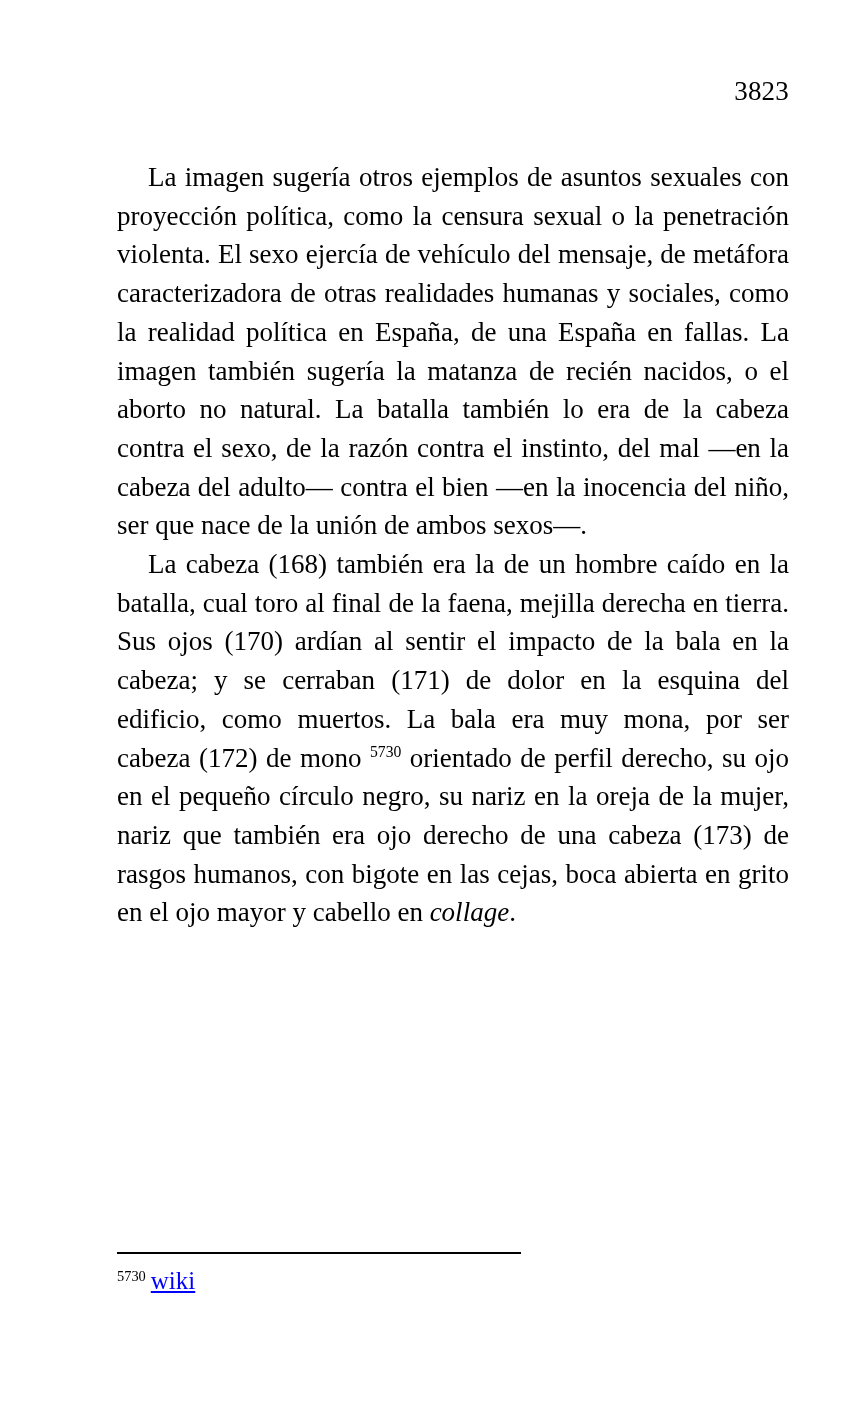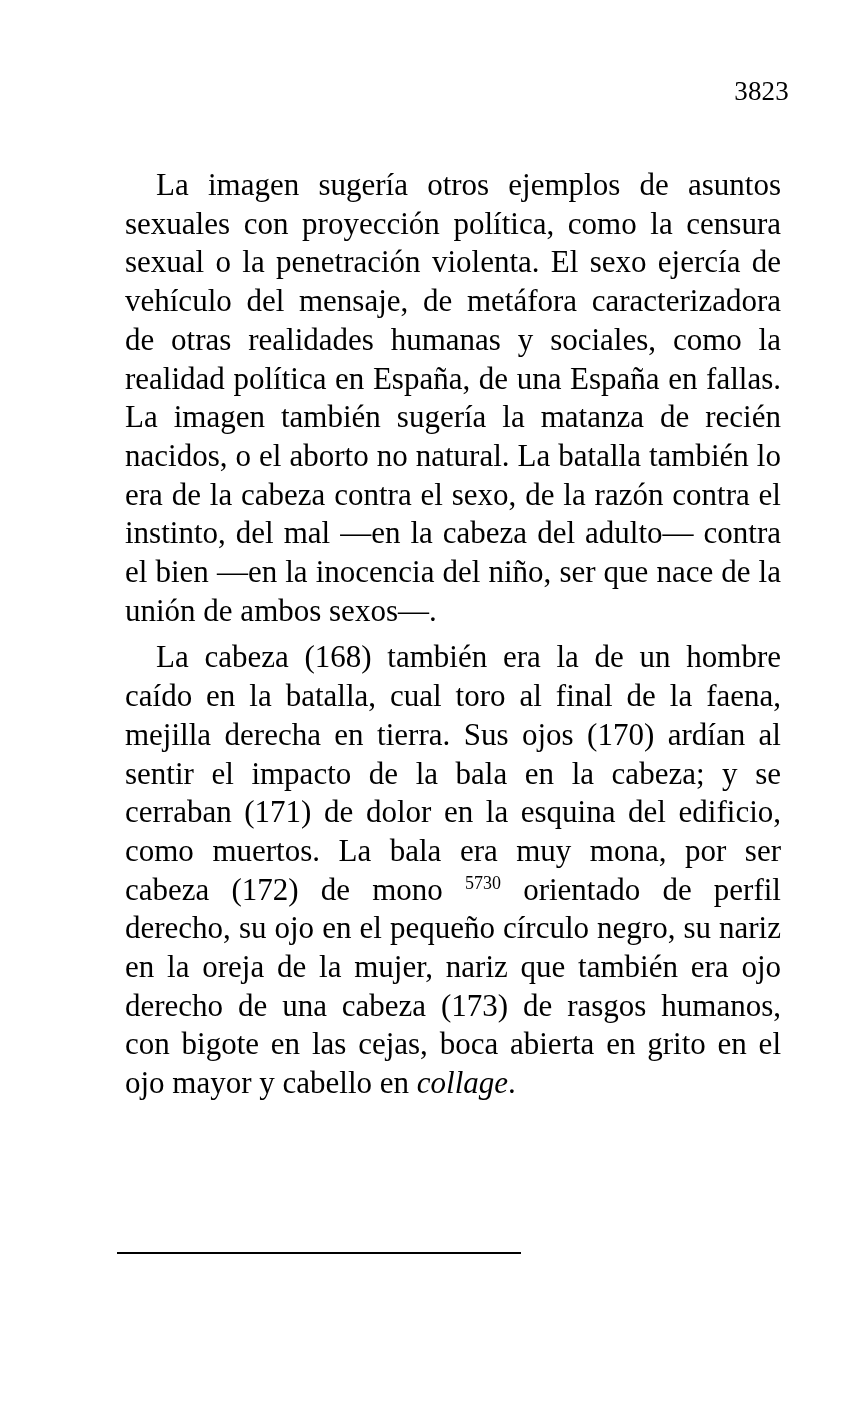--- a/index.html
+++ b/index.html
@@ -40,22 +40,22 @@
 
   
   .body-block {
     position: absolute;
     top: 158px;
     left: 117px;
     width: 672px;
   }
 
   .para {
-    margin: 8px;
-    font-size: 31px;
+    margin: 0;
+    font-size: 27px;
     line-height: 38.7px;
     text-align: justify;
     text-justify: inter-word;
     text-indent: 31px;
     hyphens: none;
     -webkit-hyphens: none;
     word-spacing: 0px;
   }
   
   .para:last-child {
@@ -110,15 +110,18 @@
     <span class="page-number">3823</span>
   </div>
 
   <div class="body-block">
     <p class="para">La imagen sugería otros ejemplos de asuntos sexuales con proyección política, como la censura sexual o la penetración violenta. El sexo ejercía de vehículo del mensaje, de metáfora caracterizadora de otras realidades humanas y sociales, como la realidad política en España, de una España en fallas. La imagen también sugería la matanza de recién nacidos, o el aborto no natural. La batalla también lo era de la cabeza contra el sexo, de la razón contra el instinto, del mal —en la cabeza del adulto— contra el bien —en la inocencia del niño, ser que nace de la unión de ambos sexos—.</p>
     <p class="para">La cabeza (168) también era la de un hombre caído en la batalla, cual toro al final de la faena, mejilla derecha en tierra. Sus ojos (170) ardían al sentir el impacto de la bala en la cabeza; y se cerraban (171) de dolor en la esquina del edificio, como muertos. La bala era muy mona, por ser cabeza (172) de mono <span class="sup">5730</span> orientado de perfil derecho, su ojo en el pequeño círculo negro, su nariz en la oreja de la mujer, nariz que también era ojo derecho de una cabeza (173) de rasgos humanos, con bigote en las cejas, boca abierta en grito en el ojo mayor y cabello en <em class="ital">collage</em>.</p>
   </div>
 
   <div class="footnote-area">
     <hr class="footnote-rule">
+    <div class="footnote">
+      <span class="footnote-marker">5730</span><a class="footnote-link" href="#">wiki</a>
+    </div>
   </div>
 
 </div>
 
 </body></html>

